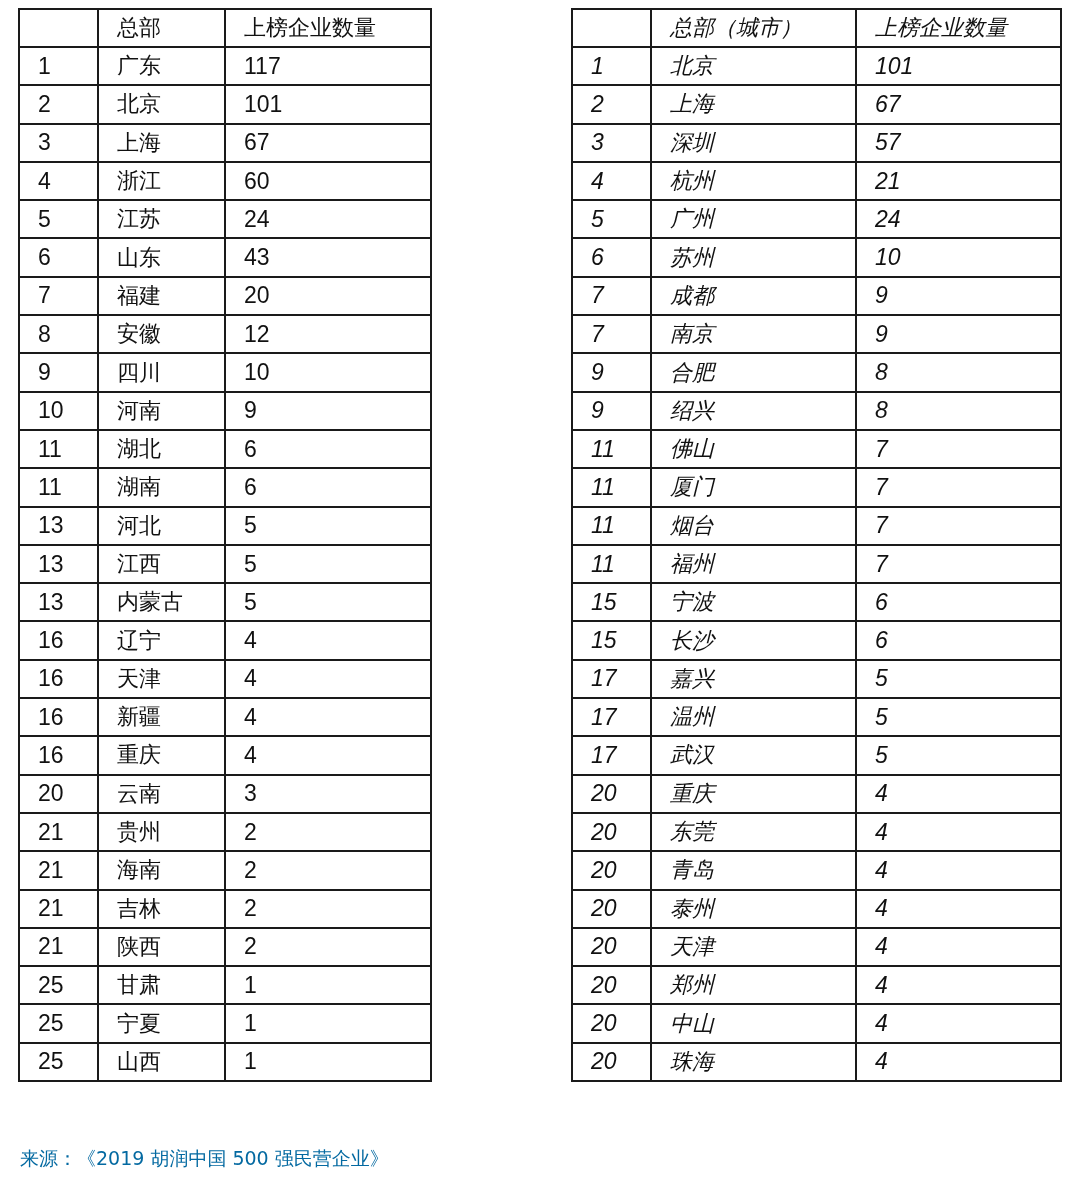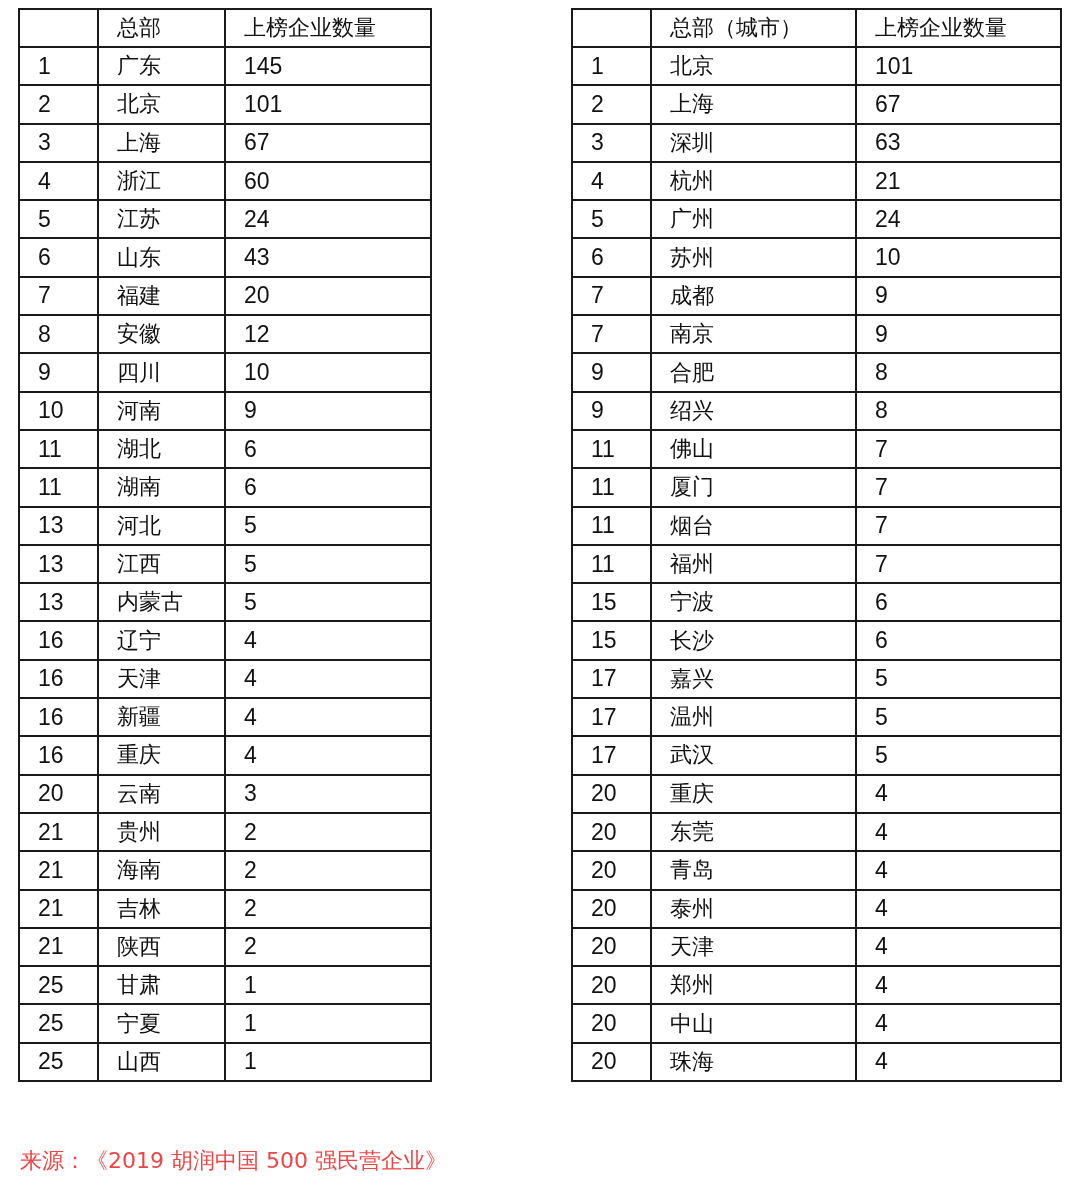--- a/index.html
+++ b/index.html
@@ -4,23 +4,23 @@
 <style>
   html, body { margin:0; padding:0; background:#ffffff; }
   body { width:1080px; height:1186px; position:relative; overflow:hidden;
          font-family:"DejaVu Sans","Liberation Sans",sans-serif; color:#111; }
   table { position:absolute; border-collapse:collapse; table-layout:fixed; }
   td, th { border:2px solid #1a1a1a; height:36.3px; padding:0 0 0 18px;
            font-size:22px; font-weight:normal; text-align:left; vertical-align:middle;
            white-space:nowrap; overflow:hidden; }
   th { height:36px; }
   #t1 { left:18px; top:8px; width:412px; }
-  #t2 { left:571px; top:8px; width:489px; }
+  #t2 { left:571px; top:8px; width:489px;font-style:italic; }
   .num { font-family:"Liberation Sans","DejaVu Sans",sans-serif; font-size:23px; }
-  #source { position:absolute; left:20px; top:1146px; font-size:22px; color:#ef4444; }
+  #source { position:absolute; left:20px; top:1146px; font-size:19px; color:#0369a1; }
 </style>
 </head>
 <body>
 
 <table id="t1">
   <colgroup>
       <col style="width:79px">
       <col style="width:127px">
       <col style="width:206px">
     </colgroup>
@@ -28,21 +28,21 @@
     <tr>
       <th></th>
       <th>总部</th>
       <th>上榜企业数量</th>
     </tr>
   </thead>
   <tbody id="t1body">
       <tr>
         <td class="num">1</td>
         <td>广东</td>
-        <td class="num">145</td>
+        <td class="num">117</td>
       </tr>
       <tr>
         <td class="num">2</td>
         <td>北京</td>
         <td class="num">101</td>
       </tr>
       <tr>
         <td class="num">3</td>
         <td>上海</td>
         <td class="num">67</td>
@@ -190,21 +190,21 @@
         <td class="num">101</td>
       </tr>
       <tr>
         <td class="num">2</td>
         <td>上海</td>
         <td class="num">67</td>
       </tr>
       <tr>
         <td class="num">3</td>
         <td>深圳</td>
-        <td class="num">63</td>
+        <td class="num">57</td>
       </tr>
       <tr>
         <td class="num">4</td>
         <td>杭州</td>
         <td class="num">21</td>
       </tr>
       <tr>
         <td class="num">5</td>
         <td>广州</td>
         <td class="num">24</td>

